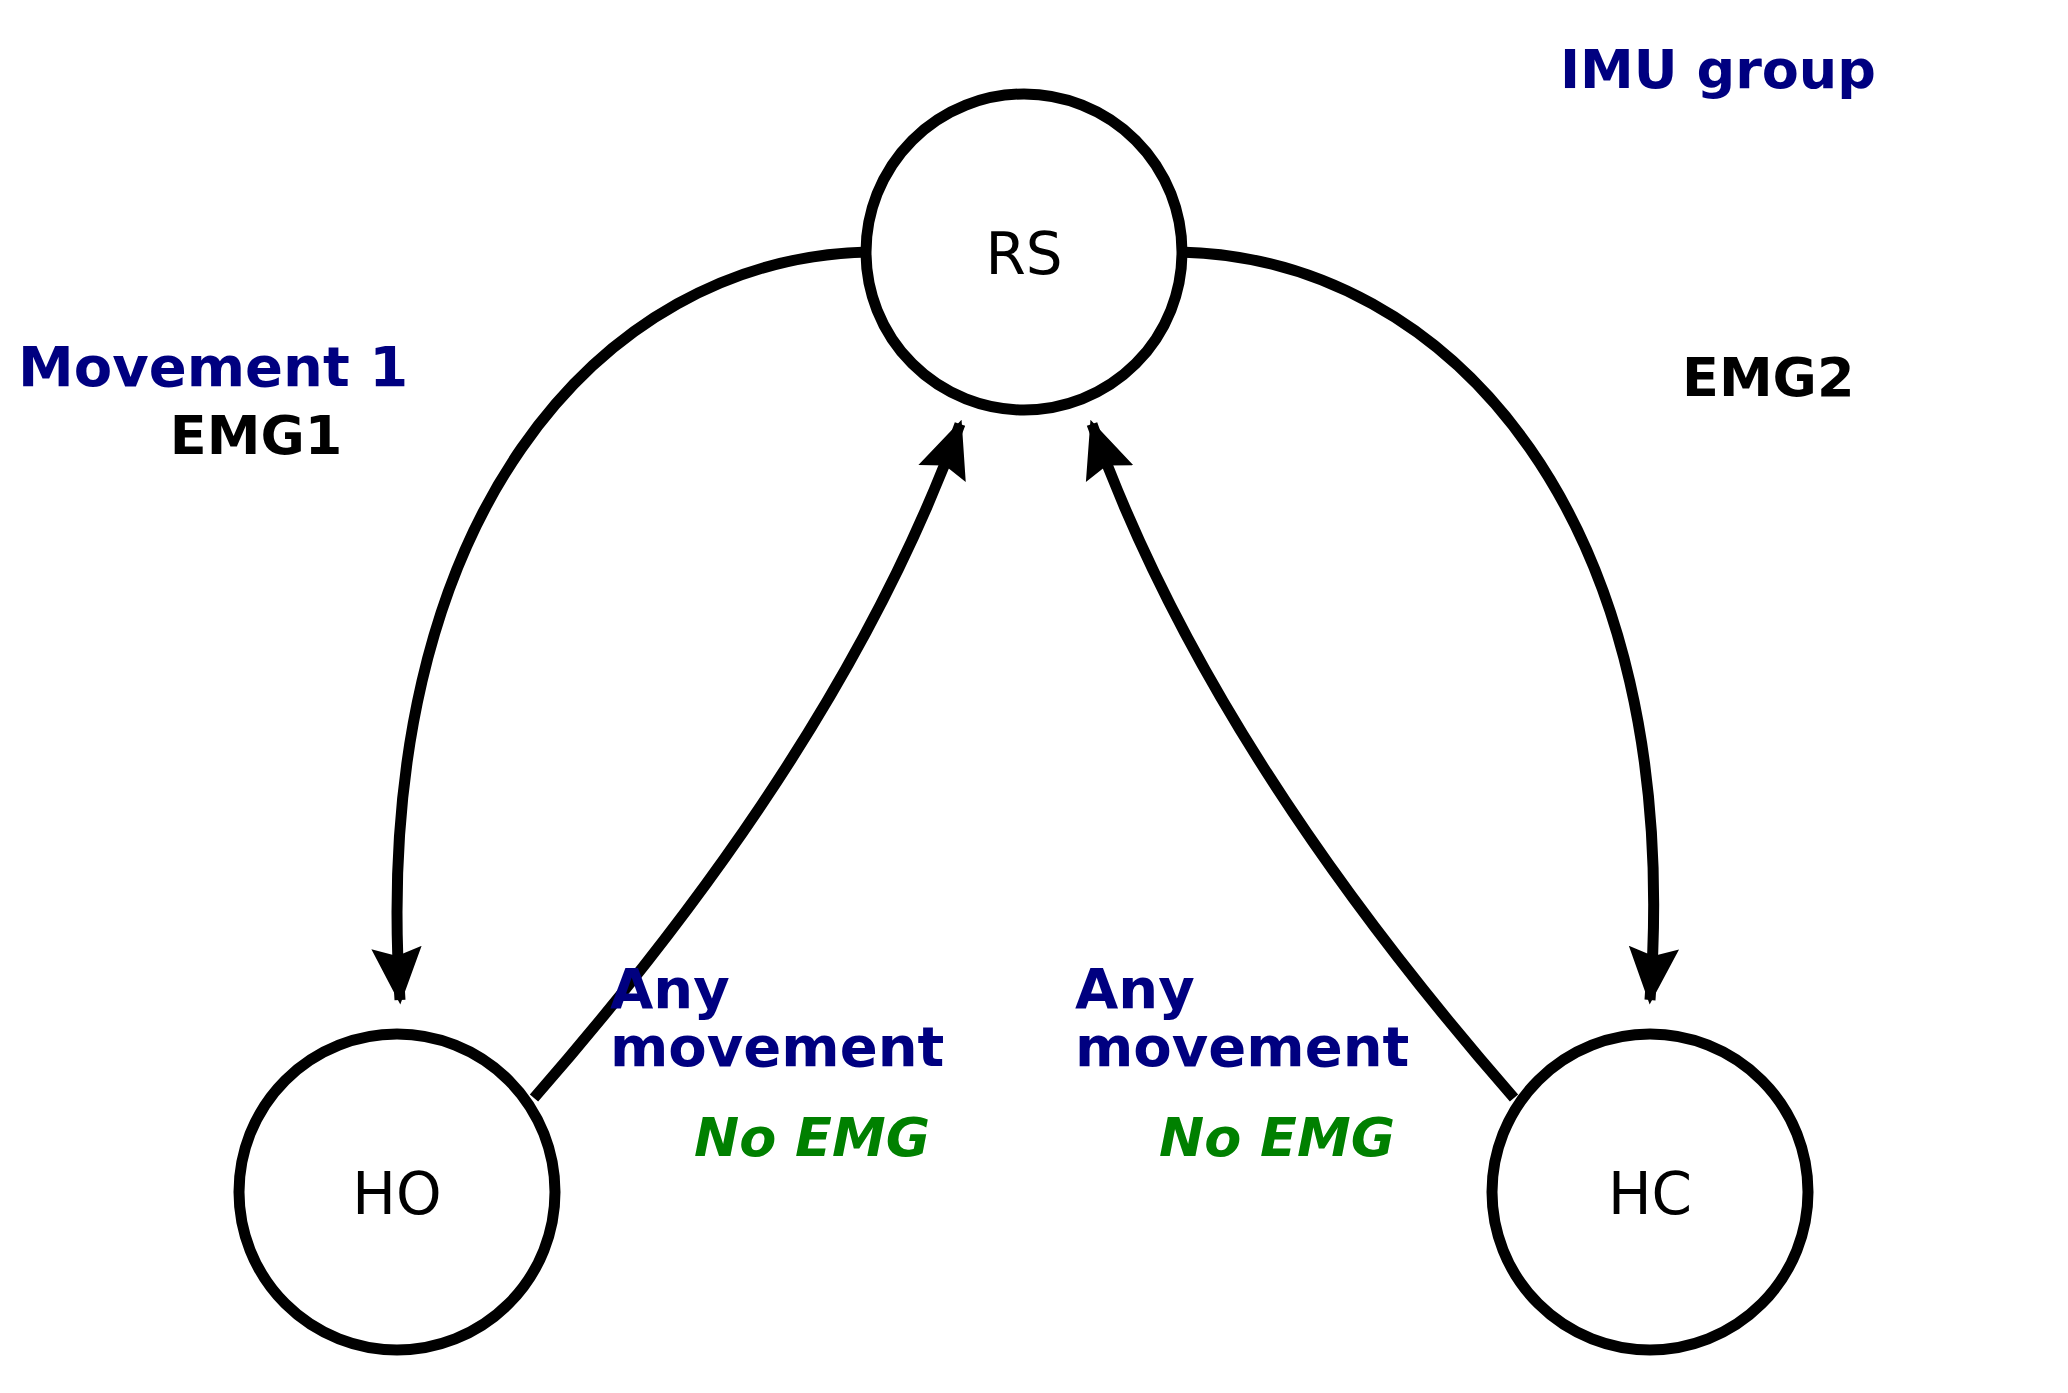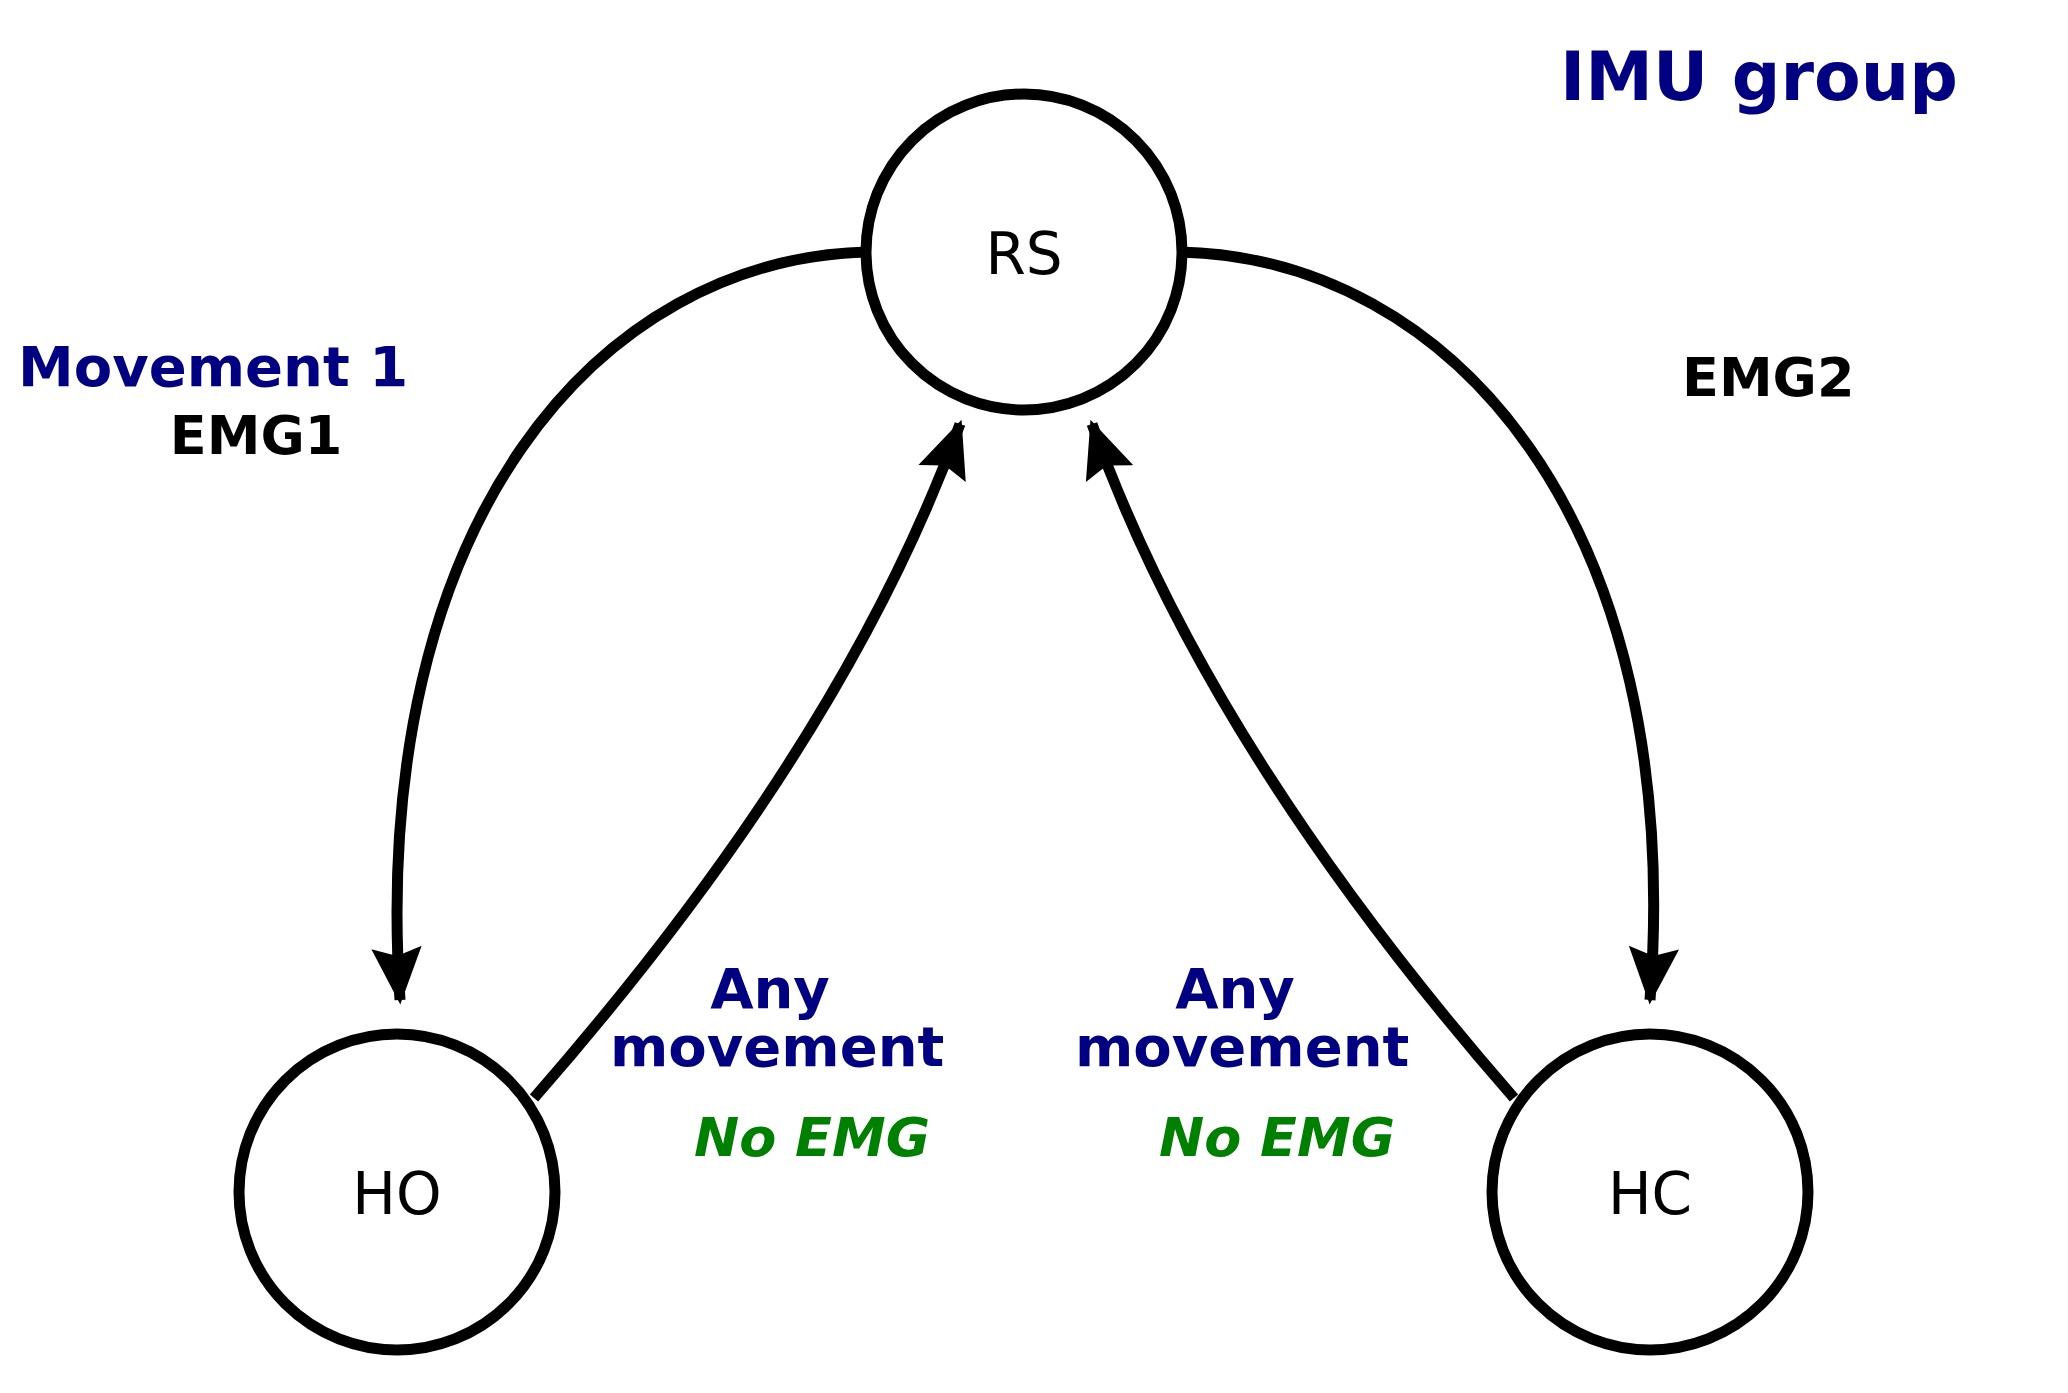--- a/index.html
+++ b/index.html
@@ -31,25 +31,25 @@
     dominant-baseline: central;
   }
   .lbl {
     position: absolute;
     font-family: "DejaVu Sans", sans-serif;
     font-weight: bold;
     line-height: 1.04;
     white-space: pre;
     user-select: none;
   }
-  .lbl-imu   { color: #000080; font-size: 68px; }
+  .lbl-imu   { color: #000080; font-size: 54px; }
   .lbl-emg   { color: #008000; font-size: 54px; }
   .lbl-mv    { color: #000080; font-size: 56px; }
   .lbl-emgn  { color: #000000; font-size: 54px; }
-  .lbl-any   { color: #000080; font-size: 56px; text-align: center; }
+  .lbl-any   { color: #000080; font-size: 56px; }
   .lbl-noemg { color: #008000; font-size: 54px; text-align: right; font-style: italic; }
 
   
   #legend { position: absolute; left: 1560px; top: 42px; text-align: left; }
   #legend .lbl { position: static; display: block; }
   #legend .lbl-emg { margin-top: 10px; }
 
   
   #label-left { position: absolute; left: 18px; top: 338px; }
   #label-left .lbl { position: static; display: block; text-align: center; }

